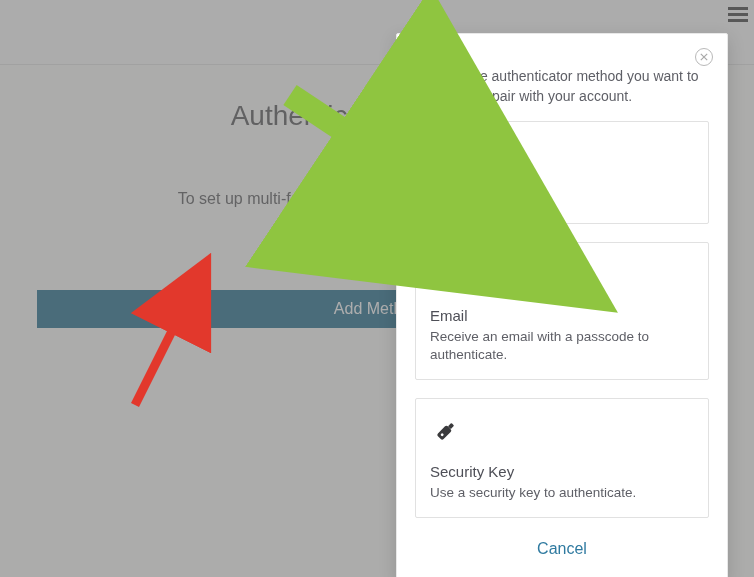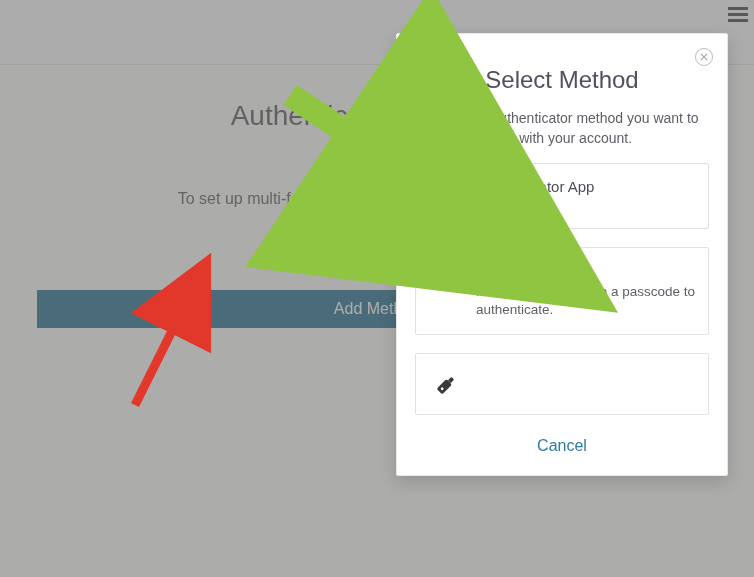--- a/index.html
+++ b/index.html
@@ -110,20 +110,21 @@
   }
   .method {
     border:1px solid #e1e1e1;
     border-radius:2px;
     padding:14px 3px 14px 14px;
     display:flex;
     align-items:flex-start;
     gap:16px;
     margin-bottom:18px;
     cursor:pointer;
+    flex-direction:column;
   }
   .method:last-of-type { margin-bottom:20px; }
   .method-icon{
     width:30px;
     flex:0 0 30px;
     display:flex;
     align-items:center;
     justify-content:center;
     color:#3a3a3c;
     margin-top:4px;
@@ -173,21 +174,20 @@
 </div>
 
 <div class="overlay"></div>
 
 <div class="modal">
   <div class="modal-close">
     <svg width="8" height="8" viewBox="0 0 10 10">
         <path d="M1 1 L9 9 M9 1 L1 9" stroke="currentColor" stroke-width="1.5" fill="none"></path>
       </svg>
   </div>
-  <div class="modal-title">Select Method</div>
   <div class="modal-desc">Select the authenticator method you want to pair with your account.</div>
 
   <div class="method">
     <div class="method-icon">
       <svg width="20" height="32" viewBox="0 0 20 32" fill="currentColor">
         <rect x="1" y="1" width="18" height="30" rx="3" ry="3" fill="currentColor"></rect>
         <rect x="3.5" y="4" width="13" height="21" fill="#fff"></rect>
         <circle cx="10" cy="28" r="1.6" fill="#fff"></circle>
       </svg>
     </div>
@@ -212,20 +212,24 @@
 
   <div class="method">
     <div class="method-icon">
       <svg width="28" height="28" viewBox="0 0 28 28" fill="currentColor">
         <g transform="rotate(-45 14 14)">
           <rect x="6" y="10" width="14" height="8" rx="2"></rect>
           <rect x="20" y="12" width="5" height="4" rx="1"></rect>
           <circle cx="10" cy="14" r="1.4" fill="#fff"></circle>
         </g>
       </svg>
+    </div>
+    <div>
+      <div class="method-name">Security Key</div>
+      <div class="method-sub">Use a security key to authenticate.</div>
     </div>
   </div>
 
   <div class="cancel">Cancel</div>
 </div>
 
 <svg class="annotation-layer" width="754" height="577">
   <defs>
     <marker id="redhead" markerWidth="10" markerHeight="10" refX="6" refY="5" orient="auto">
       <path d="M0,0 L10,5 L0,10 Z" fill="#e2382c"></path>

